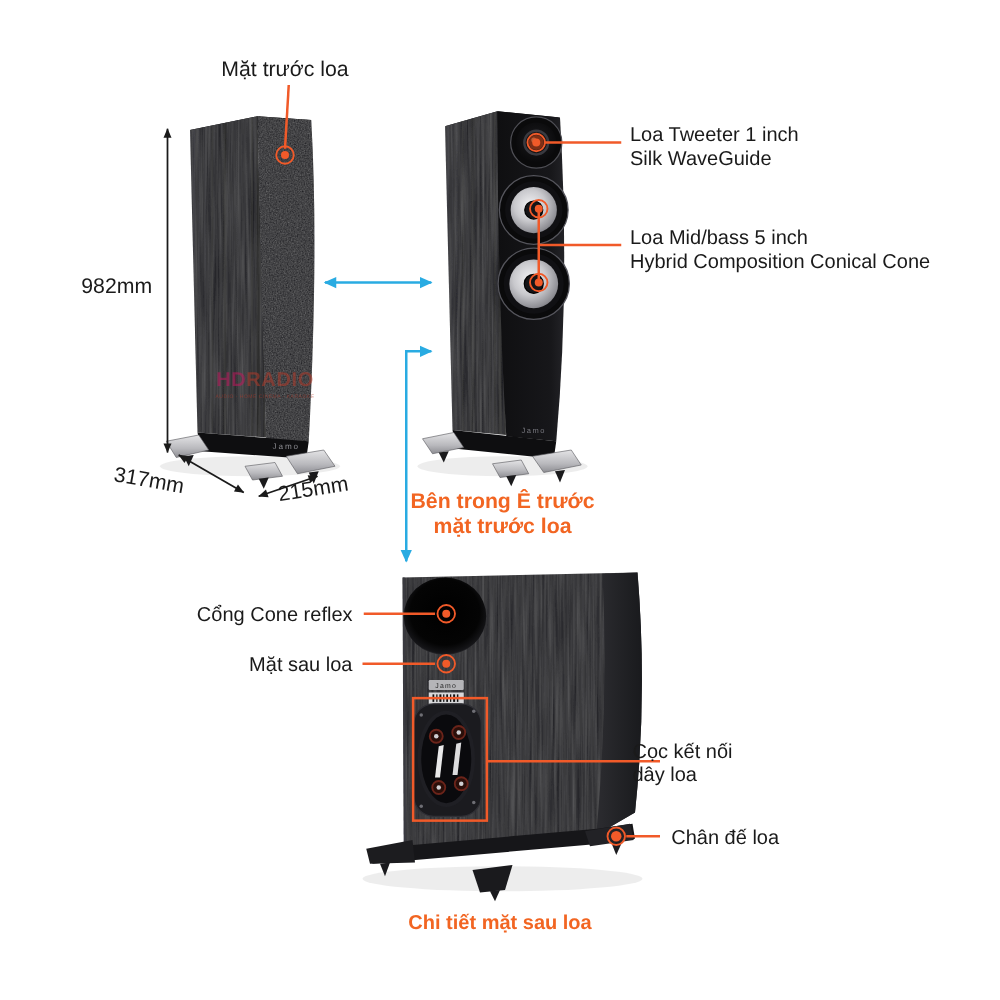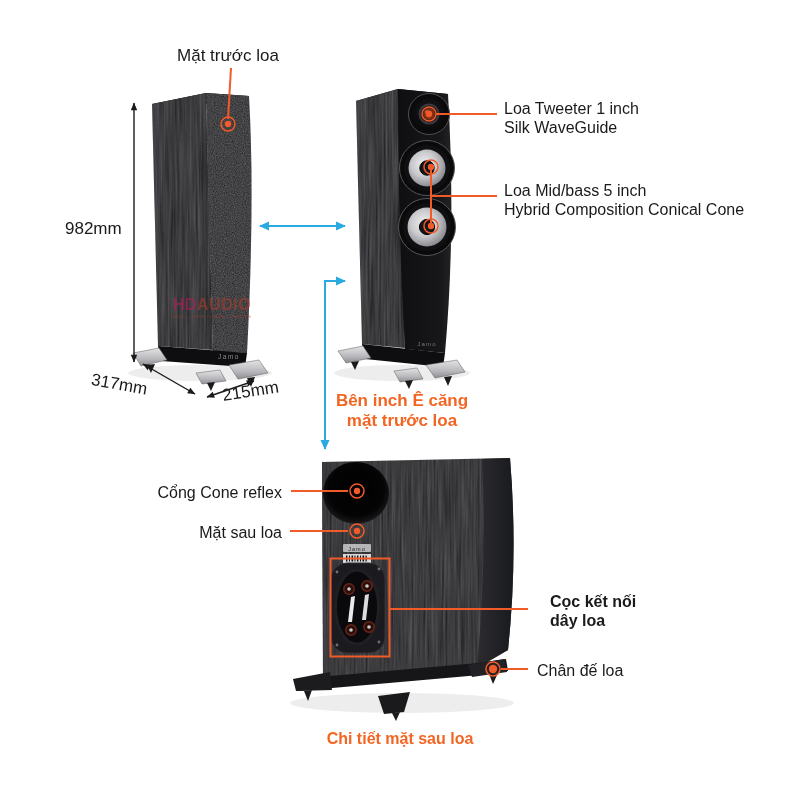--- a/index.html
+++ b/index.html
@@ -257,49 +257,49 @@
       <line x1="207" y1="397" x2="254" y2="381" marker-start="url(#ahBlack)" marker-end="url(#ahBlack)"></line>
     </g>
 
     <g stroke="#29ABE2" stroke-width="2" fill="none">
       <line x1="260" y1="226" x2="345" y2="226" marker-start="url(#ahCyan)" marker-end="url(#ahCyan)"></line>
       <path d="M345,281 L325,281 L325,449" marker-start="url(#ahCyan)" marker-end="url(#ahCyan)"></path>
     </g>
   </svg>
 
   <div class="watermark">
-    <div class="wm1"><span class="wm-hd">HD</span><span class="wm-radio">AUDIO</span></div>
+    <div class="wm1"><span class="wm-hd">HD</span><span class="wm-radio">RADIO</span></div>
     <div class="wm-tag">AUDIO - HOME CINEMA - KARAOKE</div>
   </div>
 
   <div class="lbl big center" style="left:168px;top:46px;width:120px;">Mặt trước loa</div>
 
   <div class="lbl dim" style="left:65px;top:219px;">982mm</div>
   <div class="lbl dim rot-depth" style="left:93px;top:370px;">317mm</div>
   <div class="lbl dim rot-width" style="left:224px;top:386px;">215mm</div>
 
   <div class="lbl" style="left:504px;top:99px;">
     <span>Loa Tweeter 1 inch</span>
     <span class="l2">Silk WaveGuide</span>
   </div>
 
   <div class="lbl" style="left:504px;top:181px;">
     <span>Loa Mid/bass 5 inch</span>
     <span class="l2">Hybrid Composition Conical Cone</span>
   </div>
 
   <div class="lbl orangetxt inside center" style="left:317px;top:391px;width:170px;white-space:normal;">
-    <span>Bên inch Ê căng</span>
+    <span>Bên trong Ê trước</span>
     <span class="l2">mặt trước loa</span>
   </div>
 
   <div class="lbl right" style="left:150px;top:483px;width:132px;">Cổng Cone reflex</div>
   <div class="lbl right" style="left:150px;top:523px;width:132px;">Mặt sau loa</div>
 
-  <div class="lbl" style="left:550px;top:592px;font-weight:bold;">
+  <div class="lbl" style="left:506px;top:592px;">
     <span>Cọc kết nối</span>
     <span class="l2">dây loa</span>
   </div>
 
   <div class="lbl" style="left:537px;top:661px;">Chân đế loa</div>
 
   <div class="lbl orangetxt caption center" style="left:290px;top:729px;width:220px;">Chi tiết mặt sau loa</div>
 
 </div>
 

